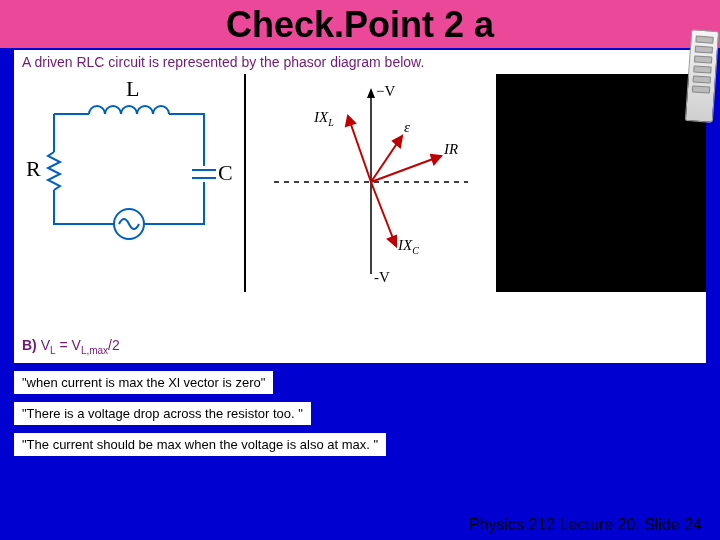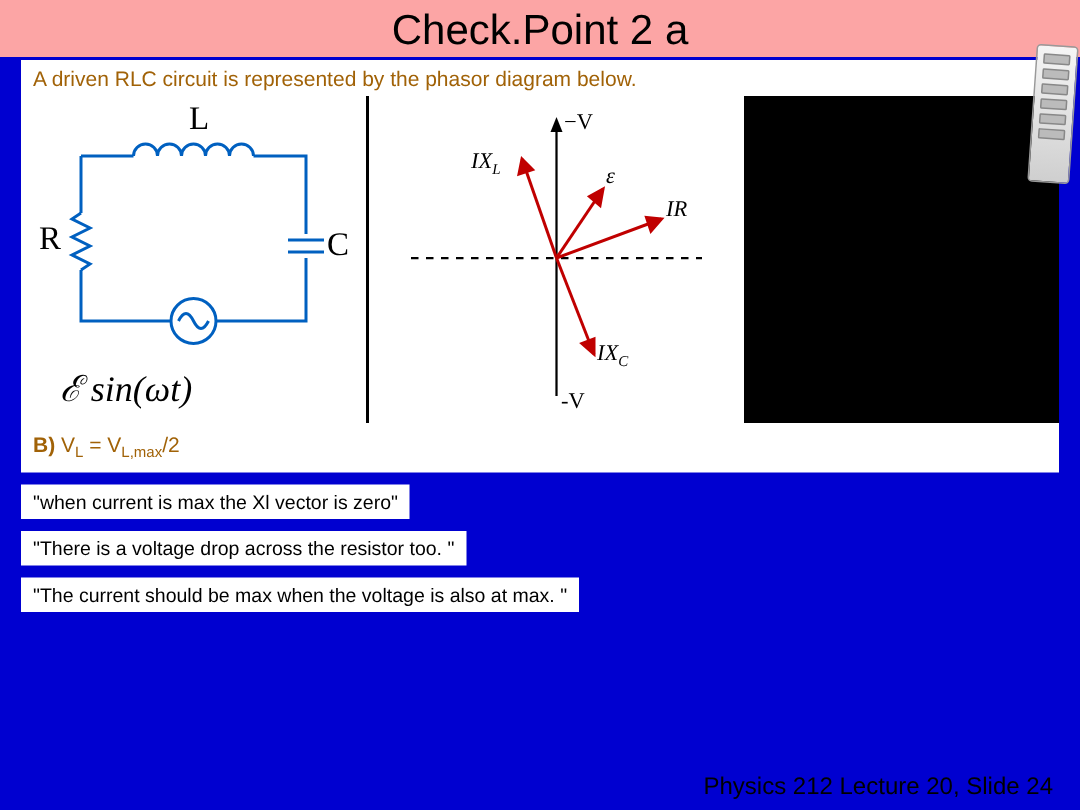--- a/index.html
+++ b/index.html
@@ -8,30 +8,31 @@
     height: 540px;
     background: #0000d0;
     font-family: Arial, Helvetica, sans-serif;
     position: relative;
     overflow: hidden;
   }
   .title {
     text-align: center;
     color: #000;
     font-family: "Comic Sans MS", cursive, sans-serif;
-    font-size: 28px;
+    font-size: 36px;
     padding: 4px 0 2px 0;
-    background: #fca5a5;
-    color: #000;
+    background: #ec4899;
+    color: #000;
+    font-weight: bold;
   }
   .white-box {
     background: #fff;
     margin: 4px 14px;
     padding: 6px 8px;
-    color: #a16207;
+    color: #701a75;
     font-size: 14px;
     line-height: 1.25;
   }
   .intro-box {
     margin: 2px 14px 0 14px;
     padding: 4px 8px 2px 8px;
   }
   .figure-area {
     background: #000;
     margin: 0 14px;
@@ -65,21 +66,21 @@
   .opts {
     display: flex;
     gap: 0;
     margin-top: 2px;
     font-size: 14px;
   }
   .opt {
     flex: 0 0 auto;
   }
   .opt-a { width: 210px; }
-  .opt-b { width: 240px; }
+  .opt-b { width: 240px; margin-top: 39px; }
   .bold { font-weight: bold; }
   sub { font-size: 10px; vertical-align: sub; }
   .quote-box {
     background: #fff;
     margin: 8px 14px 0 14px;
     padding: 4px 8px;
     color: #000;
     font-size: 13px;
     width: fit-content;
     max-width: 560px;
@@ -137,21 +138,20 @@
         <path d="M178 104 L202 104 M178 96 L202 96"></path>
         <path d="M190 92 L190 40 L155 40"></path>
 
         <path d="M155 40 A8 8 0 1 0 139 40 A8 8 0 1 0 123 40 A8 8 0 1 0 107 40 A8 8 0 1 0 91 40 A8 8 0 1 0 75 40"></path>
         <path d="M75 40 L40 40"></path>
       </g>
       <text x="112" y="22" font-family="Times New Roman" font-size="22">L</text>
       <text x="12" y="102" font-family="Times New Roman" font-size="22">R</text>
       <text x="204" y="106" font-family="Times New Roman" font-size="22">C</text>
     </svg>
-    <div class="eq">ℰ sin(ωt)</div>
   </div>
 
   <div class="phasor-panel">
     <svg width="250" height="218" viewBox="0 0 250 218">
 
       <line x1="125" y1="18" x2="125" y2="200" stroke="#000" stroke-width="1.5"></line>
 
       <line x1="28" y1="108" x2="222" y2="108" stroke="#000" stroke-width="1.5" stroke-dasharray="5 5"></line>
 
       <polygon points="125,14 121,24 129,24" fill="#000"></polygon>

